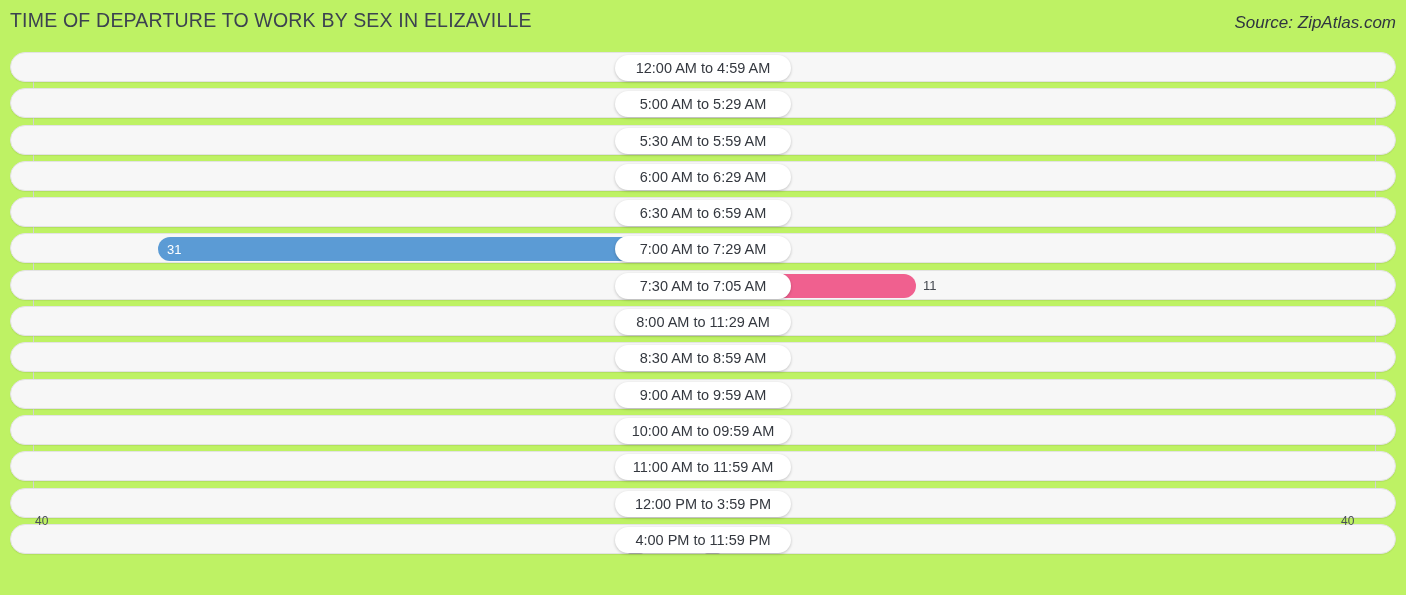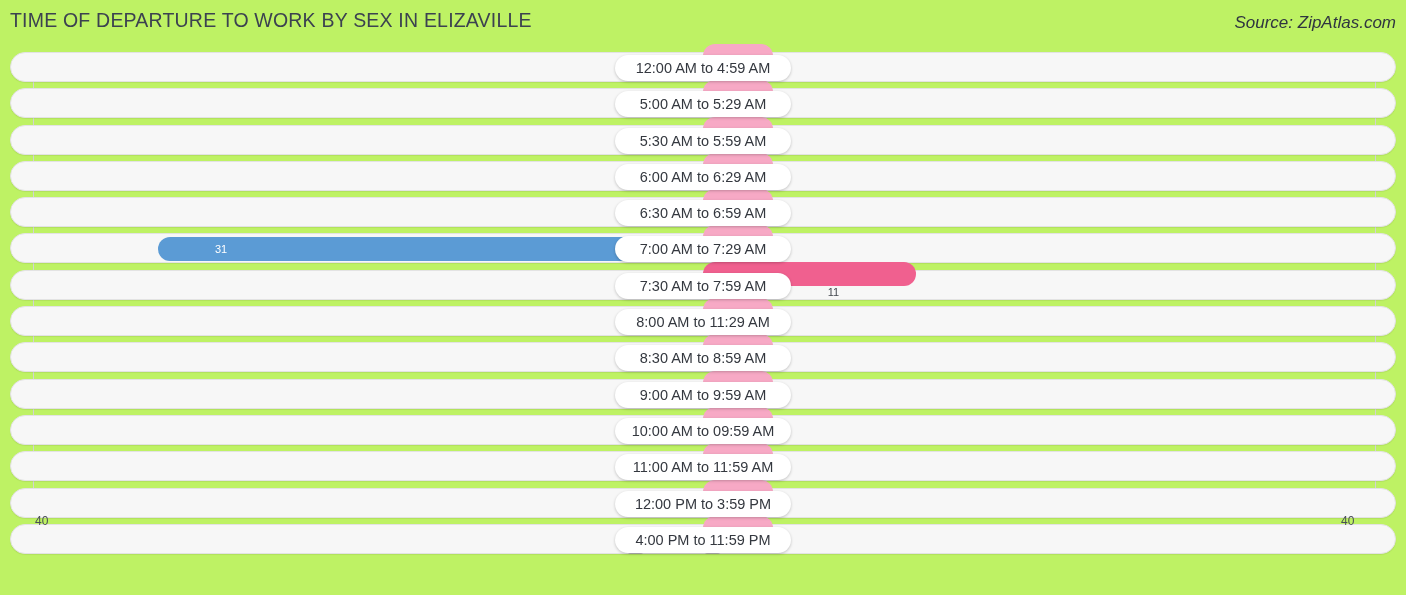--- a/index.html
+++ b/index.html
@@ -47,36 +47,36 @@
     background: #f7f7f7;
     box-shadow: 0 1px 1px rgba(0,0,0,.07);
   }
 
   
   .half {
     position: absolute; top: 3px; height: 24px;
     display: flex; align-items: center;
   }
   .half.male   { right: 50%; justify-content: flex-start; flex-direction: row-reverse; }
-  .half.female { left: 50%;  justify-content: flex-end; flex-direction: column; }
+  .half.female { left: 50%;  justify-content: flex-end; }
 
   .bar {
     height: 24px;
     border-radius: 12px;
     display: flex; align-items: center;
     flex: none;
   }
   .bar.male   { background: #abc9ea; justify-content: flex-start; padding-left: 9px; }
   .bar.male.hot   { background: #5b9bd5; }
   .bar.female { background: #f7a9c5; }
   .bar.female.hot { background: #f0608f; }
 
   .val {
-    font-size: 11px; color: #44484f;
-    padding: 0 7px; white-space: nowrap; flex: none; margin-left: 48px;
+    font-size: 13px; color: #44484f;
+    padding: 0 7px; white-space: nowrap; flex: none;
   }
   .val.inbar { color: #ffffff; padding: 0; }
 
   .cat-pill {
     position: absolute; left: 50%; top: 2px;
     transform: translateX(-50%);
     height: 26px; min-width: 176px;
     padding: 0 14px;
     background: #ffffff;
     border-radius: 13px;
@@ -187,21 +187,21 @@
         </div>
         <div class="row">
           <div class="half male">
             <div class="bar male" style="width: 70px;"></div>
             <span class="val">0</span>
           </div>
           <div class="half female">
             <div class="bar female hot" style="width: 213px;"></div>
             <span class="val">11</span>
           </div>
-          <div class="cat-pill">7:30 AM to 7:59 AM</div>
+          <div class="cat-pill">7:30 AM to 7:05 AM</div>
         </div>
         <div class="row">
           <div class="half male">
             <div class="bar male" style="width: 70px;"></div>
             <span class="val">0</span>
           </div>
           <div class="half female">
             <div class="bar female" style="width: 70px;"></div>
             <span class="val">0</span>
           </div>

